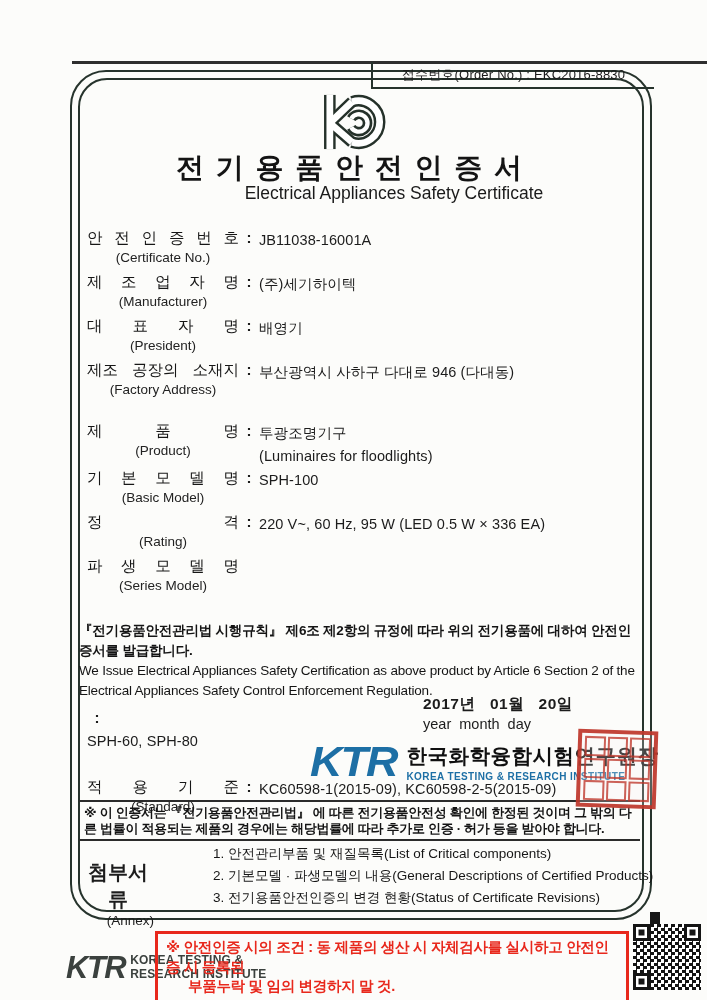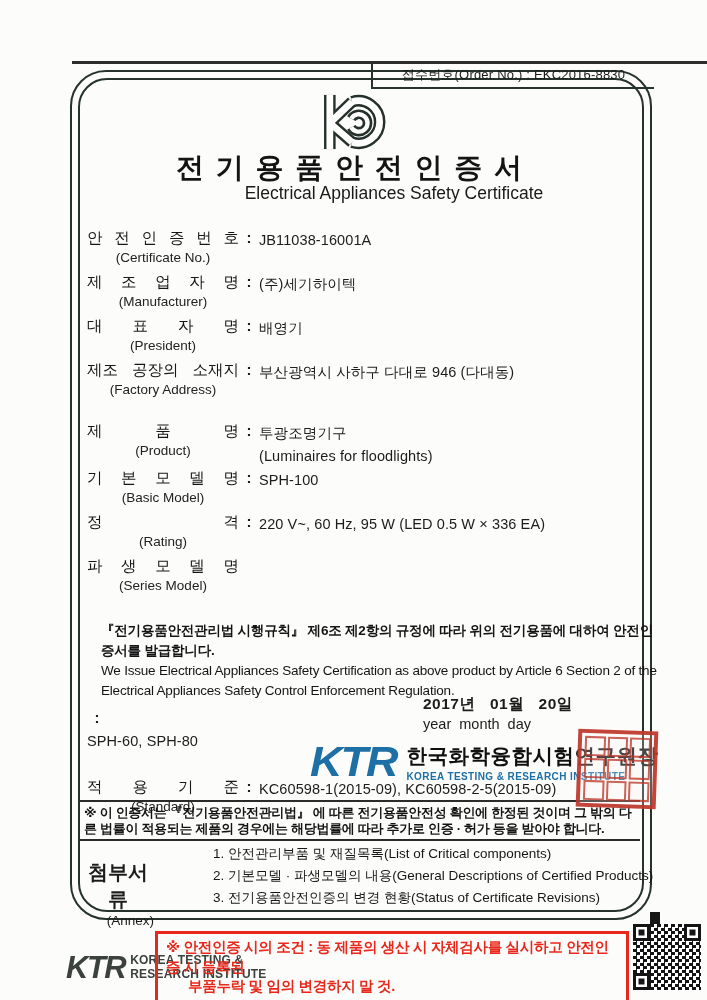--- a/index.html
+++ b/index.html
@@ -34,21 +34,21 @@
   .frow:nth-child(4){margin-bottom:24px;}
   .frow:nth-child(5){margin-bottom:2px;}
   .frow:nth-child(8){margin-bottom:26px;flex-direction:column;}
   .flabel{width:152px;flex:0 0 152px;}
   .flabel-ko{font-size:15.5px;font-weight:500;text-align:justify;text-align-last:justify;color:#161616;}
   .flabel-en{font-size:13.5px;text-align:center;margin-top:1px;color:#222;}
   .fcolon{width:20px;flex:0 0 20px;text-align:center;font-size:15px;font-weight:600;padding-top:1px;}
   .fvalue{font-size:14.5px;padding-top:2px;line-height:20px;letter-spacing:0.1px;}
   .fvalue .v2{margin-top:3px;}
   
-  .statement{left:101px;top:621px;width:558px;font-size:13.5px;line-height:1.48;color:#141414;}
+  .statement{left:79px;top:621px;width:558px;font-size:13.5px;line-height:1.48;color:#141414;}
   .statement .ko{font-weight:600;letter-spacing:-0.2px;}
   .statement .en{font-weight:400;letter-spacing:-0.2px;}
   
   .dateblock{left:423px;top:694px;width:170px;}
   .date-v{font-size:15.5px;font-weight:600;letter-spacing:0.5px;white-space:pre;}
   .date-u{font-size:14.5px;margin-top:1px;white-space:pre;}
   
   .issuer{left:310px;top:739px;display:flex;align-items:center;gap:10px;z-index:2;}
   .ktr-big{
     font-size:45px;font-weight:900;font-style:italic;letter-spacing:-2px;

